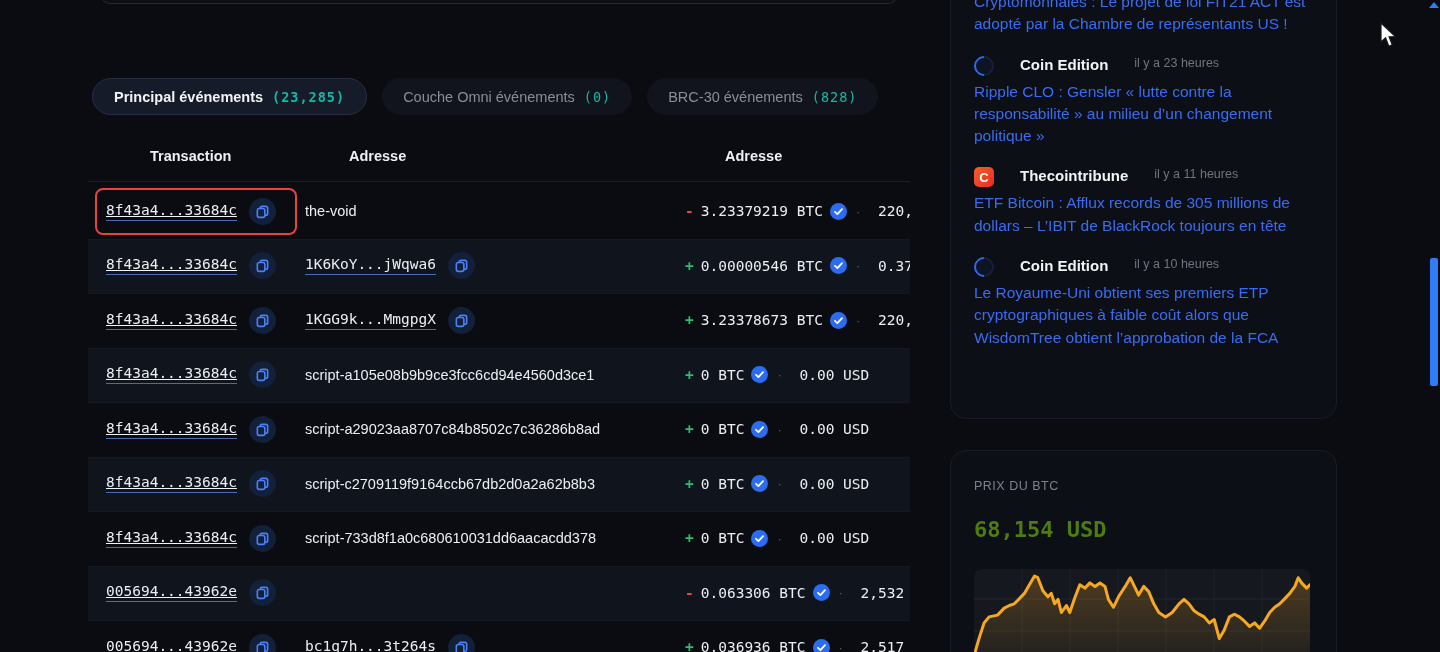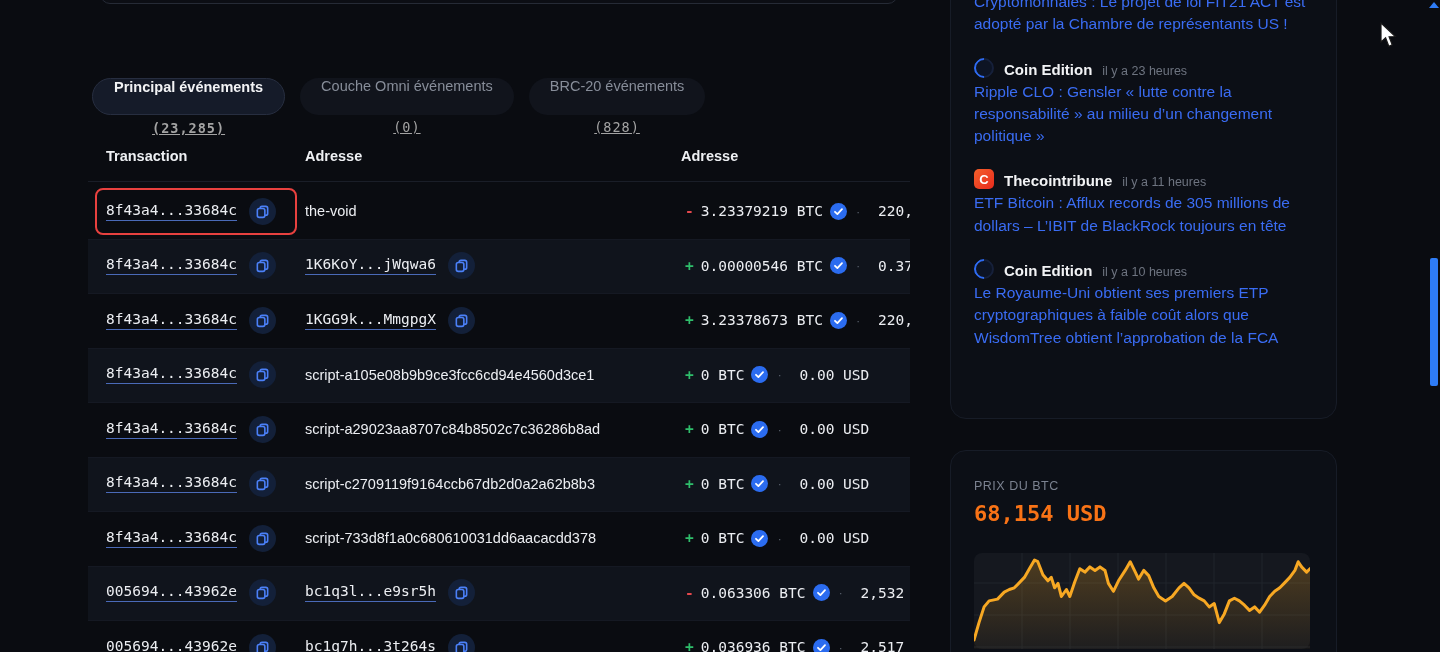--- a/index.html
+++ b/index.html
@@ -13,41 +13,41 @@
 
   
   .search-remnant {
     position:absolute; left:100px; top:-38px; width:798px; height:42px;
     border:1px solid #262b36; border-radius:10px; background:#0c0e14;
   }
 
   
   .tabs { position:absolute; left:92px; top:78px; display:flex; gap:15px; }
   .tab {
-    height:37px; display:flex; align-items:center; gap:25px;
+    height:37px; display:flex; align-items:center; gap:9px;
     padding:0 21px; border-radius:19px; background:#11141c;
-    font-size:14.5px; color:#878d99; cursor:pointer; white-space:nowrap;flex-direction:column;
+    font-size:14.5px; color:#878d99; cursor:pointer; white-space:nowrap;
   }
   .tab.active { background:#151b29; border:1px solid #272e40; color:#f2f3f5; font-weight:bold; }
-  .tab .count { font-family:"DejaVu Sans Mono", monospace; color:#a3a3a3; font-size:13.5px; letter-spacing:1px;text-decoration:underline; }
+  .tab .count { font-family:"DejaVu Sans Mono", monospace; color:#14b8a6; font-size:13.5px; letter-spacing:1px; }
 
   
   .table-wrap { position:absolute; left:88px; top:140px; width:822px; height:512px; overflow:hidden; }
   .thead { position:relative; height:44px; }
-  .th { position:absolute; top:8px; font-size:14.5px; font-weight:bold; color:#eef0f3; }
+  .th { position:absolute; top:8px; font-size:14.5px; font-weight:bold; color:#eef0f3;margin-left:44px; }
   .th.c1 { left:18px; } .th.c2 { left:217px; } .th.c3 { left:593px; }
   .thead-divider { position:absolute; left:0; top:41px; width:822px; height:1px; background:#1a1e28; }
   .rows { position:absolute; left:0; top:44px; width:822px; }
   .row {
     position:absolute; left:0; width:822px; height:54.5px;
     display:flex; align-items:center; overflow:hidden;
   }
   .row.striped { background:#10141c; }
   .row .divider-top { position:absolute; left:0; top:0; width:100%; height:1px; background:#151923; }
-  .cell-tx { position:absolute; left:18px; display:flex; align-items:center; gap:12px; }
+  .cell-tx { position:absolute; left:18px; display:flex; align-items:center; gap:12px;text-decoration:underline; }
   .cell-addr { position:absolute; left:217px; display:flex; align-items:center; gap:12px; }
   .cell-amt { position:absolute; left:597px; display:flex; align-items:center; gap:7px; white-space:nowrap; }
   .hashlink {
     font-family:"DejaVu Sans Mono", monospace; font-size:14.5px; color:#eceef2;
     text-decoration:none; border-bottom:1px solid #4a6ab8; padding-bottom:2px; cursor:pointer;
   }
   .plain-addr { font-family:Liberation Sans, sans-serif; font-size:14.5px; color:#eceef2; }
   .copy-btn {
     width:27px; height:27px; border-radius:50%; background:#132039;
     display:flex; align-items:center; justify-content:center; cursor:pointer; flex:0 0 auto;
@@ -65,21 +65,21 @@
     border:2.5px solid #e8413f; border-radius:8px; pointer-events:none;
   }
 
   
   .news-card {
     position:absolute; left:950px; top:-70px; width:387px; height:489px;
     background:#0c0f16; border:1px solid #171c27; border-radius:16px;
     padding:60px 23px 0 23px; overflow:hidden;
   }
   .news-item { margin-bottom:20px; }
-  .news-src-row { display:flex; align-items:flex-end; gap:10px; height:22px; margin-bottom:3px; }
+  .news-src-row { display:flex; align-items:flex-start; gap:26px; height:22px; margin-bottom:3px; }
   .news-src { font-size:15px; font-weight:bold; color:#f2f3f5; }
   .news-time { font-size:12.5px; color:#6e7480; }
   .news-headline {
     font-size:15.5px; line-height:22.3px; color:#3a6cf3; white-space:pre-line; cursor:pointer;
   }
   .src-icon-ce {
     width:20px; height:20px; border-radius:50%; background:#0d1424;
     border:2px solid #16203a; border-left-color:#2e6af0; border-top-color:#2e6af0;
     transform:rotate(-45deg); flex:0 0 auto;
   }
@@ -95,21 +95,21 @@
     font-family:"Liberation Sans", sans-serif; cursor:pointer; display:block;
   }
 
   
   .btc-card {
     position:absolute; left:950px; top:450px; width:387px; height:280px;
     background:#0c0f16; border:1px solid #171c27; border-radius:16px;
     padding:28px 23px 0 23px;
   }
   .btc-label { font-size:12.5px; letter-spacing:0.5px; color:#7b8290; }
-  .btc-value { margin-top:8px; font-family:"DejaVu Sans Mono", monospace; font-size:22px; font-weight:bold; color:#f97316; }
+  .btc-value { margin-top:24px; font-family:"DejaVu Sans Mono", monospace; font-size:22px; font-weight:bold; color:#4d7c0f; }
   .btc-chart { margin-top:27px; width:336px; height:96px; display:block; }
 
   
   .scroll-thumb { position:absolute; left:1430px; top:258px; width:8px; height:128px; background:#2e7cf6; border-radius:2px; }
   .scroll-arrow { position:absolute; left:1429px; top:2px; width:0; height:0;
     border-left:5px solid transparent; border-right:5px solid transparent; border-bottom:6px solid #2e7cf6; }
 
   
   .cursor { position:absolute; left:1379px; top:22px; pointer-events:none; }
 </style>
@@ -121,21 +121,21 @@
 <div class="tabs">
   <div class="tab active">
     <span>Principal événements</span>
     <span class="count">(23,285)</span>
   </div>
   <div class="tab">
     <span>Couche Omni événements</span>
     <span class="count">(0)</span>
   </div>
   <div class="tab">
-    <span>BRC-20 événements</span>
+    <span>BRC-30 événements</span>
     <span class="count">(828)</span>
   </div>
 </div>
 
 <div class="table-wrap">
   <div class="thead">
     <span class="th c1">Transaction</span>
     <span class="th c2">Adresse</span>
     <span class="th c3">Adresse</span>
     <div class="thead-divider"></div>
@@ -338,29 +338,20 @@
    </svg>
           </span>
           <span class="amt-dot">·</span>
           <span class="amt-usd">&nbsp;0.00 USD</span>
         </div>
       </div>
       <div class="row striped" style="top: 381.5px;">
         <div class="divider-top"></div>
         <div class="cell-tx">
           <a class="hashlink">005694...43962e</a>
-          <span class="copy-btn">
-            <svg width="15" height="15" viewBox="0 0 16 16">
-     <rect x="5.5" y="2.5" width="8" height="9.5" rx="2" fill="none" stroke="#4b80f8" stroke-width="1.7"></rect>
-     <rect x="2.5" y="4.8" width="8" height="9.5" rx="2" fill="#132039" stroke="#4b80f8" stroke-width="1.7"></rect>
-   </svg>
-          </span>
-        </div>
-        <div class="cell-addr">
-          <a class="hashlink">bc1q3l...e9sr5h</a>
           <span class="copy-btn">
             <svg width="15" height="15" viewBox="0 0 16 16">
      <rect x="5.5" y="2.5" width="8" height="9.5" rx="2" fill="none" stroke="#4b80f8" stroke-width="1.7"></rect>
      <rect x="2.5" y="4.8" width="8" height="9.5" rx="2" fill="#132039" stroke="#4b80f8" stroke-width="1.7"></rect>
    </svg>
           </span>
         </div>
         <div class="cell-amt">
           <span class="amt-sign neg">-</span>
           <span class="amt-btc">0.063306 BTC</span>

